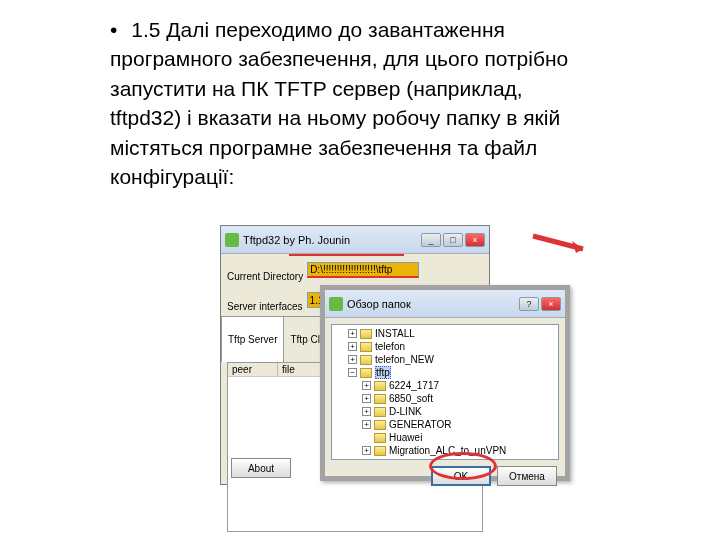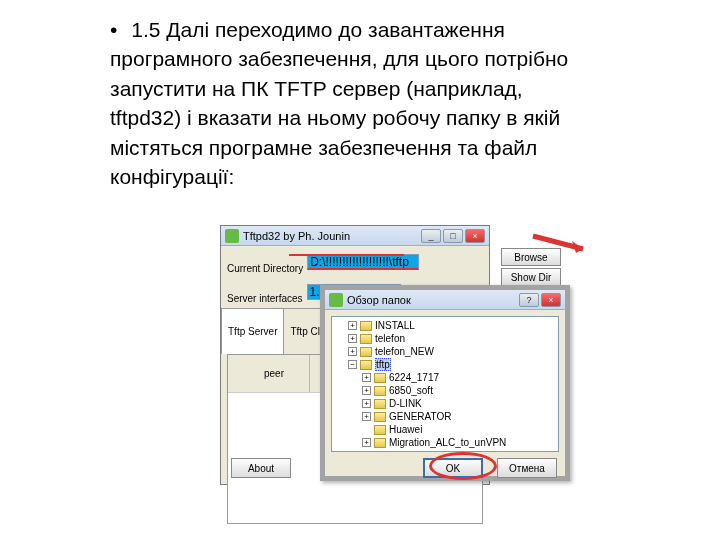--- a/index.html
+++ b/index.html
@@ -41,21 +41,21 @@
   .tftp-win {
     position: absolute;
     left: 0; top: 0;
     width: 270px;
     height: 260px;
     background: #ece9d8;
     border: 1px solid #7b7b7b;
     font-size: 11px;
   }
   .titlebar {
-    height: 20px;
+    height: 28px;
     background: linear-gradient(#dfe8f6,#c7d8ed);
     display: flex;
     align-items: center;
     padding: 0 4px;
     border-bottom: 1px solid #aab;
   }
   .titlebar .ticon { width:14px; height:14px; background:#6b4; margin-right:4px; border-radius:2px; }
   .titlebar .ttext { flex:1; font-size:11px; color:#000; }
   .winbtns { display:flex; gap:2px; }
   .winbtn {
@@ -69,24 +69,24 @@
   }
   .winbtn.close { background: linear-gradient(#f66,#c33); color:#fff; }
 
   .toprow {
     display:flex; align-items:center;
     padding: 4px 6px 2px 6px;
     gap: 4px;
   }
   .toprow .lbl { font-size: 10px; white-space: nowrap; margin-top: 13px; }
   .toprow input[type=text], .toprow select {
-    font-size: 12px;
+    font-size: 10px;
     height: 16px;
     border: 1px solid #7f9db9;
-    background:#0ea5e9;
+    background:#eab308;
     padding: 0 2px;
   }
   .curdir-input { width: 112px; border-bottom:2px solid #d33 !important; }
   .redstrike {
     position:absolute;
     left: 68px; top: 28px;
     width: 115px; height: 2px;
     background: #d33;
     pointer-events:none;
   }
@@ -129,21 +129,21 @@
     border:1px solid #999;
     margin: 0 6px;
     height: 170px;
   }
   .listhdr {
     display:flex;
     font-size:10px;
     border-bottom:1px solid #ccc;
     background:#ece9d8;
   }
-  .listhdr div { padding:13px 4px; border-right:1px solid #bbb;margin-left:32px; }
+  .listhdr div { padding:1px 4px; border-right:1px solid #bbb; }
 
   .bottombtn {
     position:absolute;
     left: 10px; bottom: 6px; margin-top: 21px;
   }
   .btn {
     height: 20px;
     min-width: 60px;
     background: linear-gradient(#fefefe,#dcdcdc);
     border:1px solid #888;
@@ -188,21 +188,21 @@
     border:1px solid #b89a2e;
     margin-right:3px;
   }
   .node.sel .name { background:#c2d5f0; border:1px dotted #35f; }
   .indent1 { padding-left: 14px; }
   .indent2 { padding-left: 28px; }
 
   .dlg-btns {
     display:flex;
     justify-content:flex-end;
-    gap:14px;
+    gap:6px;
     padding: 0 8px 6px 0;
   }
   .btn.default { border:2px solid #3a6ea5; }
   .red-ellipse {
     position:absolute;
     left: 104px; bottom: -4px;
     width: 68px; height: 28px;
     border:3px solid #d33;
     border-radius: 50%;
     pointer-events:none;
@@ -239,24 +239,20 @@
     <div class="toprow">
       <span class="lbl">Current Directory</span>
       <input type="text" class="curdir-input" value="D:\!!!!!!!!!!!!!!!!!!!\tftp" style="">
     </div>
     <div class="redstrike"></div>
     <div class="toprow">
       <span class="lbl">Server interfaces</span>
       <input type="text" style="width: 94px;" value="1.1.1.1">
     </div>
 
-    <div class="rightbtns">
-      <div class="sidebtn">Browse</div>
-      <div class="sidebtn">Show Dir</div>
-    </div>
 
     <div class="tabs">
       <div class="tab active">Tftp Server</div>
       <div class="tab">Tftp Client</div>
       <div class="tab">DHC</div>
     </div>
     <div class="listarea">
       <div class="listhdr">
         <div style="width:50px">peer</div>
         <div style="width:50px">file</div>

